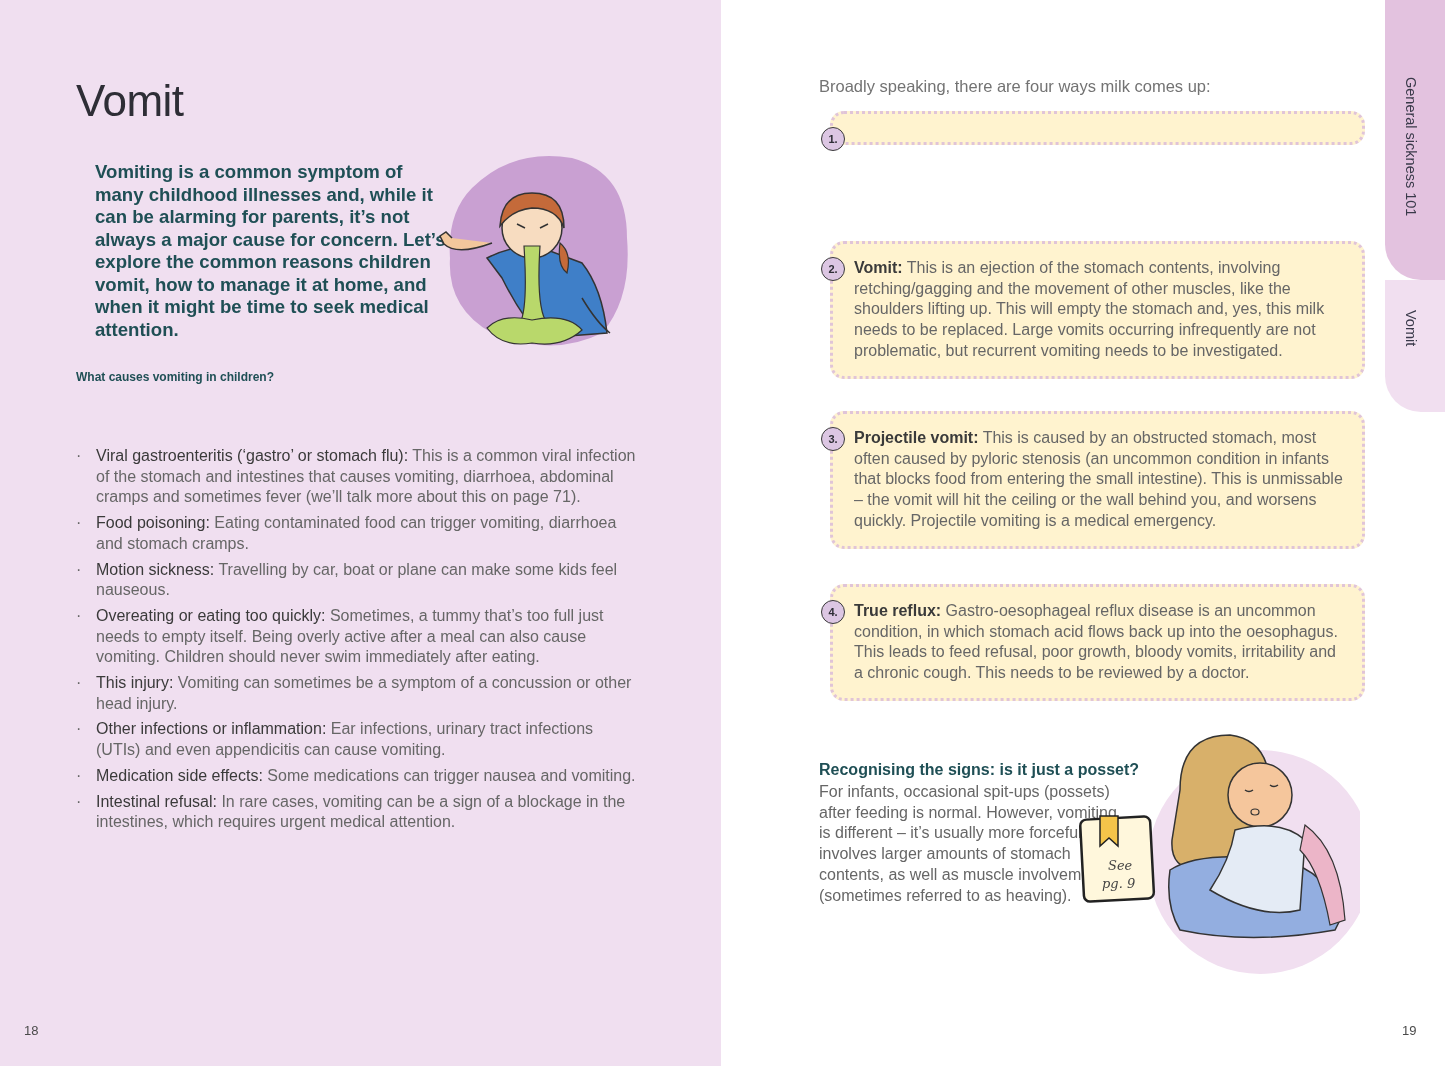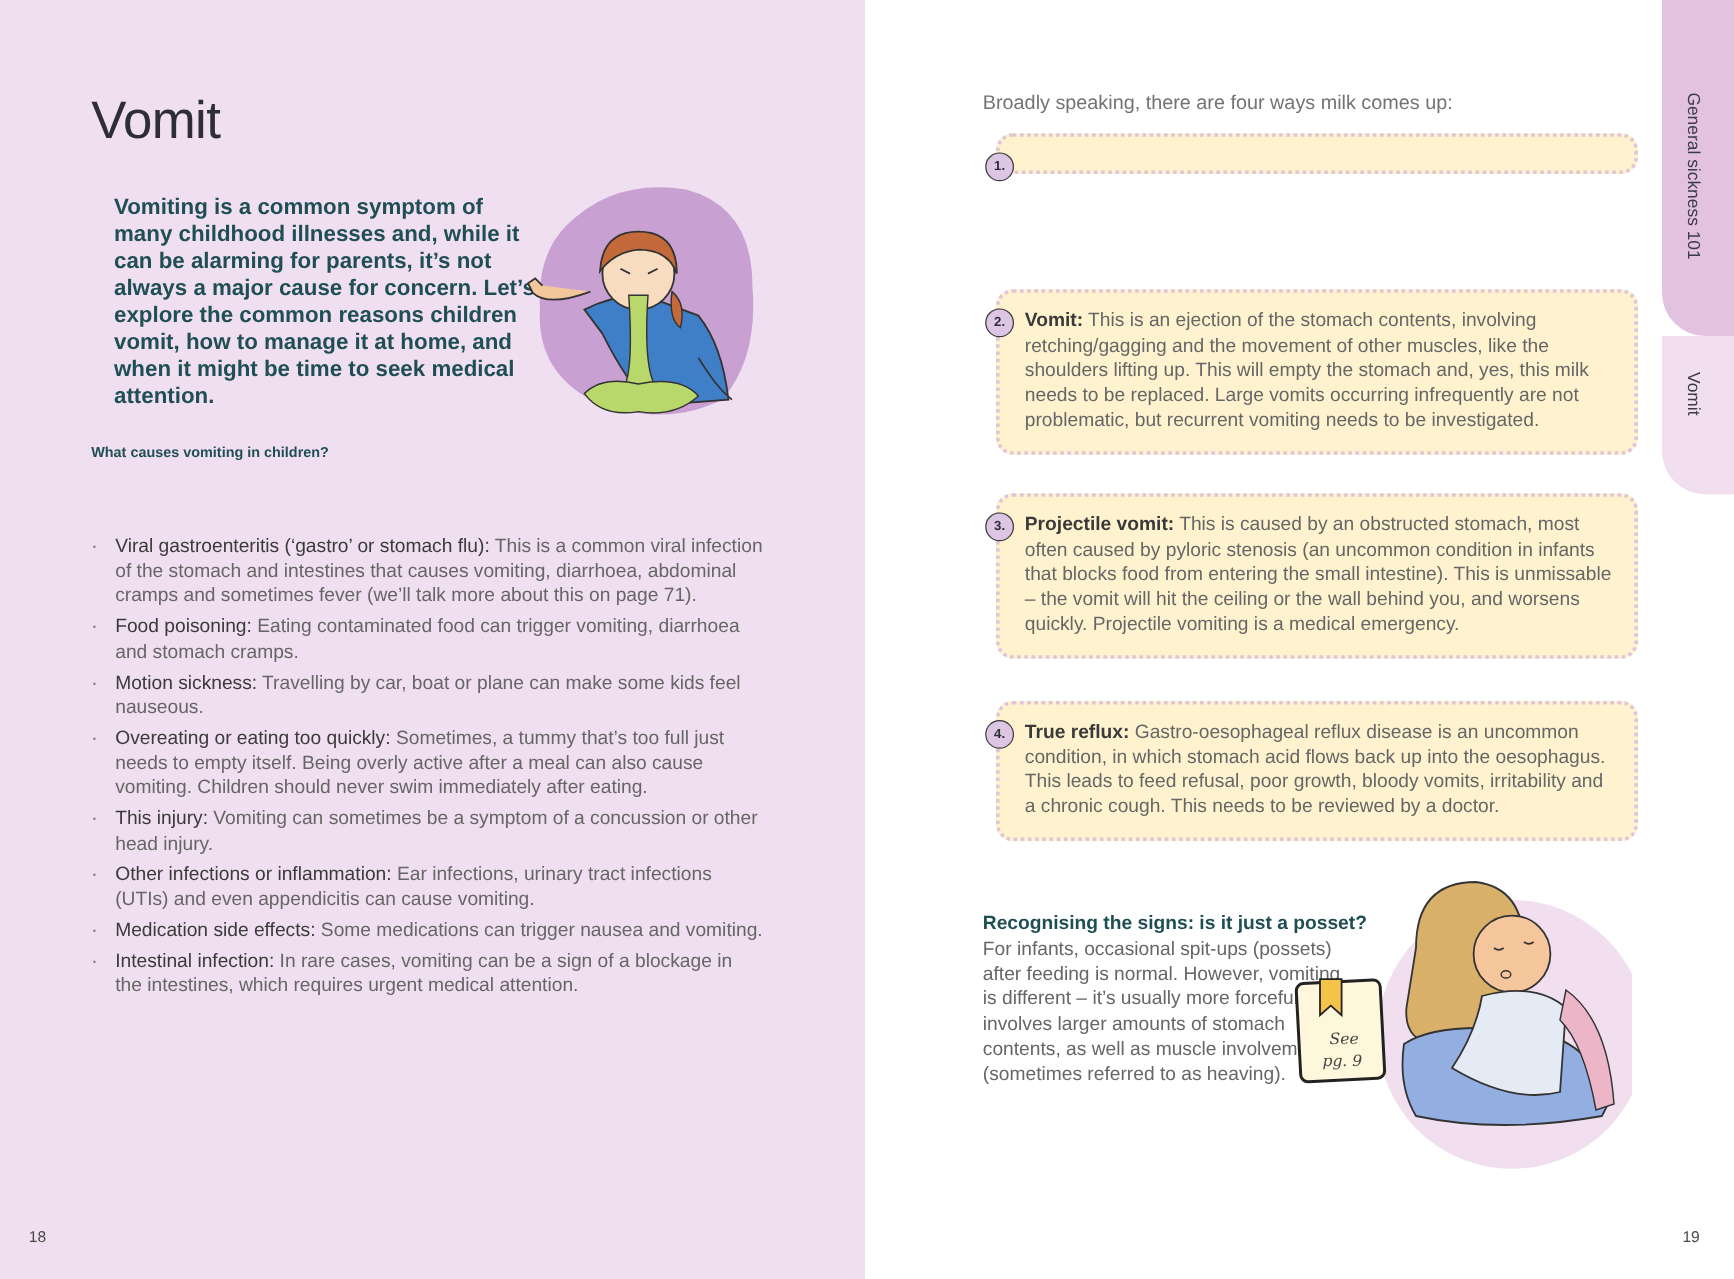--- a/index.html
+++ b/index.html
@@ -110,21 +110,21 @@
   <h3 class="section-heading" style="left:76px; top:370px;">What causes vomiting in children?</h3>
 
   <ul class="causes">
     <li><span class="bullet">·</span><span class="term">Viral gastroenteritis (‘gastro’ or stomach flu):</span><span> This is a common viral infection of the stomach and intestines that causes vomiting, diarrhoea, abdominal cramps and sometimes fever (we’ll talk more about this on page 71).</span></li>
     <li><span class="bullet">·</span><span class="term">Food poisoning:</span><span> Eating contaminated food can trigger vomiting, diarrhoea and stomach cramps.</span></li>
     <li><span class="bullet">·</span><span class="term">Motion sickness:</span><span> Travelling by car, boat or plane can make some kids feel nauseous.</span></li>
     <li><span class="bullet">·</span><span class="term">Overeating or eating too quickly:</span><span> Sometimes, a tummy that’s too full just needs to empty itself. Being overly active after a meal can also cause vomiting. Children should never swim immediately after eating.</span></li>
     <li><span class="bullet">·</span><span class="term">This injury:</span><span> Vomiting can sometimes be a symptom of a concussion or other head injury.</span></li>
     <li><span class="bullet">·</span><span class="term">Other infections or inflammation:</span><span> Ear infections, urinary tract infections (UTIs) and even appendicitis can cause vomiting.</span></li>
     <li><span class="bullet">·</span><span class="term">Medication side effects:</span><span> Some medications can trigger nausea and vomiting.</span></li>
-    <li><span class="bullet">·</span><span class="term">Intestinal infection:</span><span> In rare cases, vomiting can be a sign of a blockage in the intestines, which requires urgent medical attention.</span></li>
+    <li><span class="bullet">·</span><span class="term">Intestinal refusal:</span><span> In rare cases, vomiting can be a sign of a blockage in the intestines, which requires urgent medical attention.</span></li>
   </ul>
 
 
   <span class="page-num" style="left:24px; top:1023px;">18</span>
 </div>
 
 <div class="page-right"></div>
 
 <p class="r-intro">Broadly speaking, there are four ways milk comes up:</p>
 

